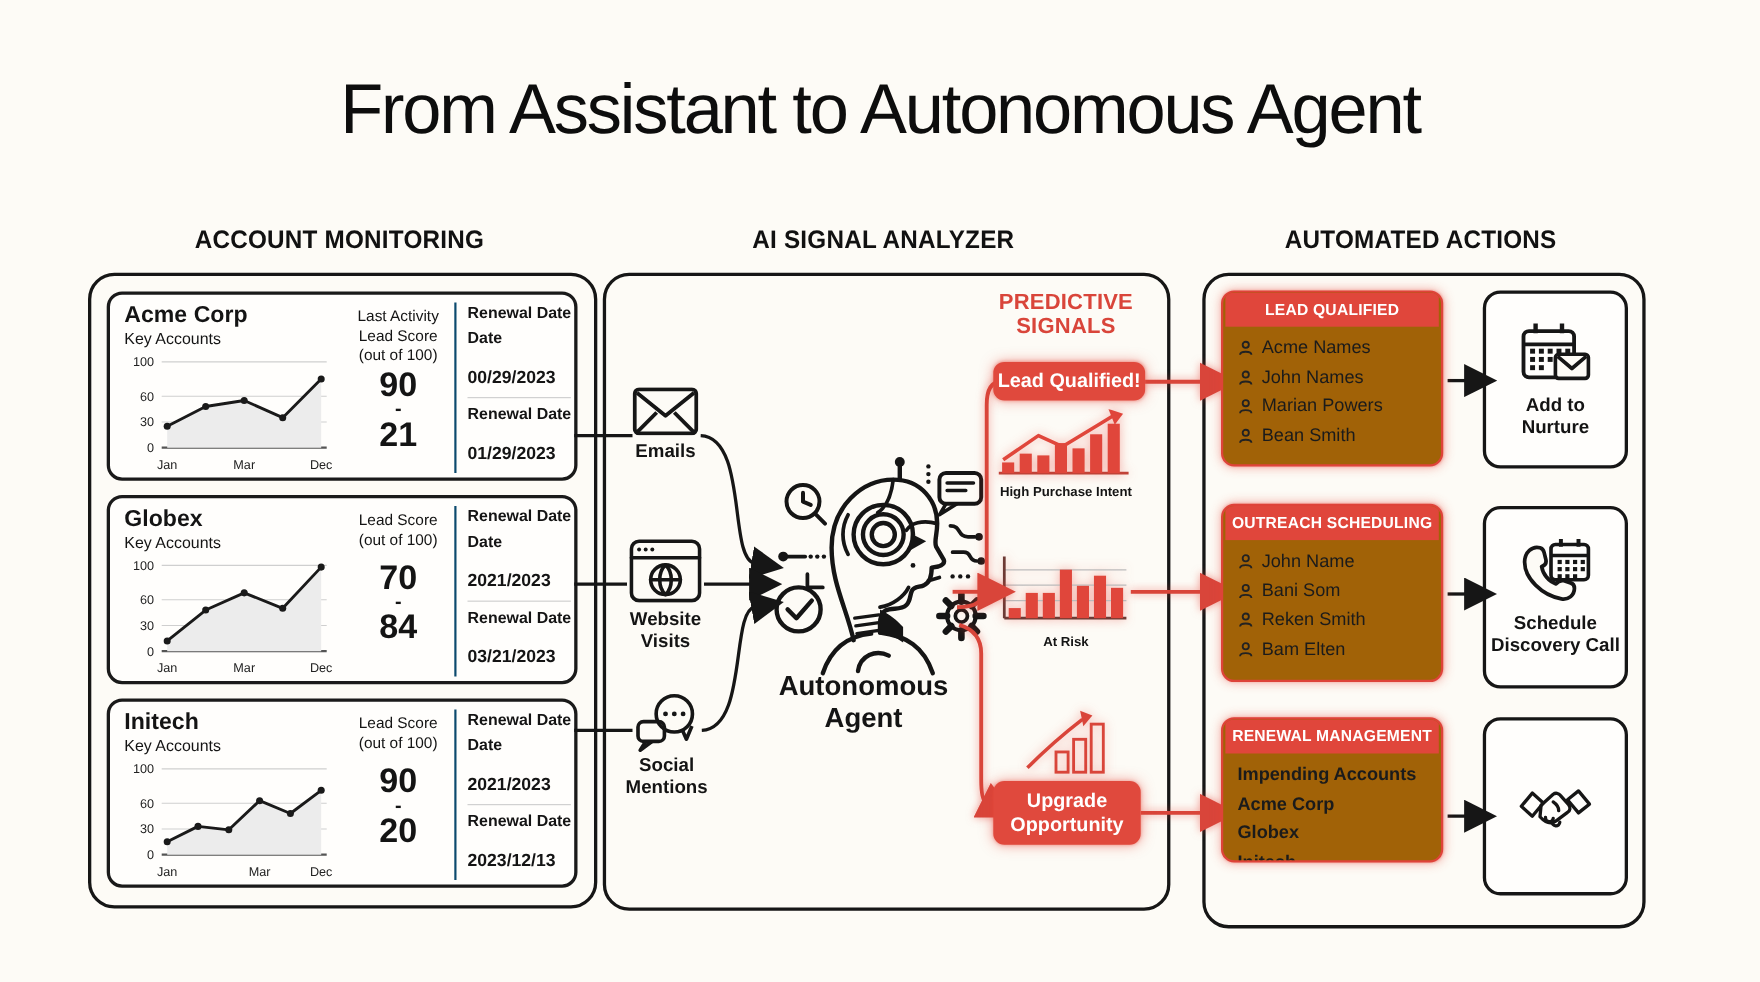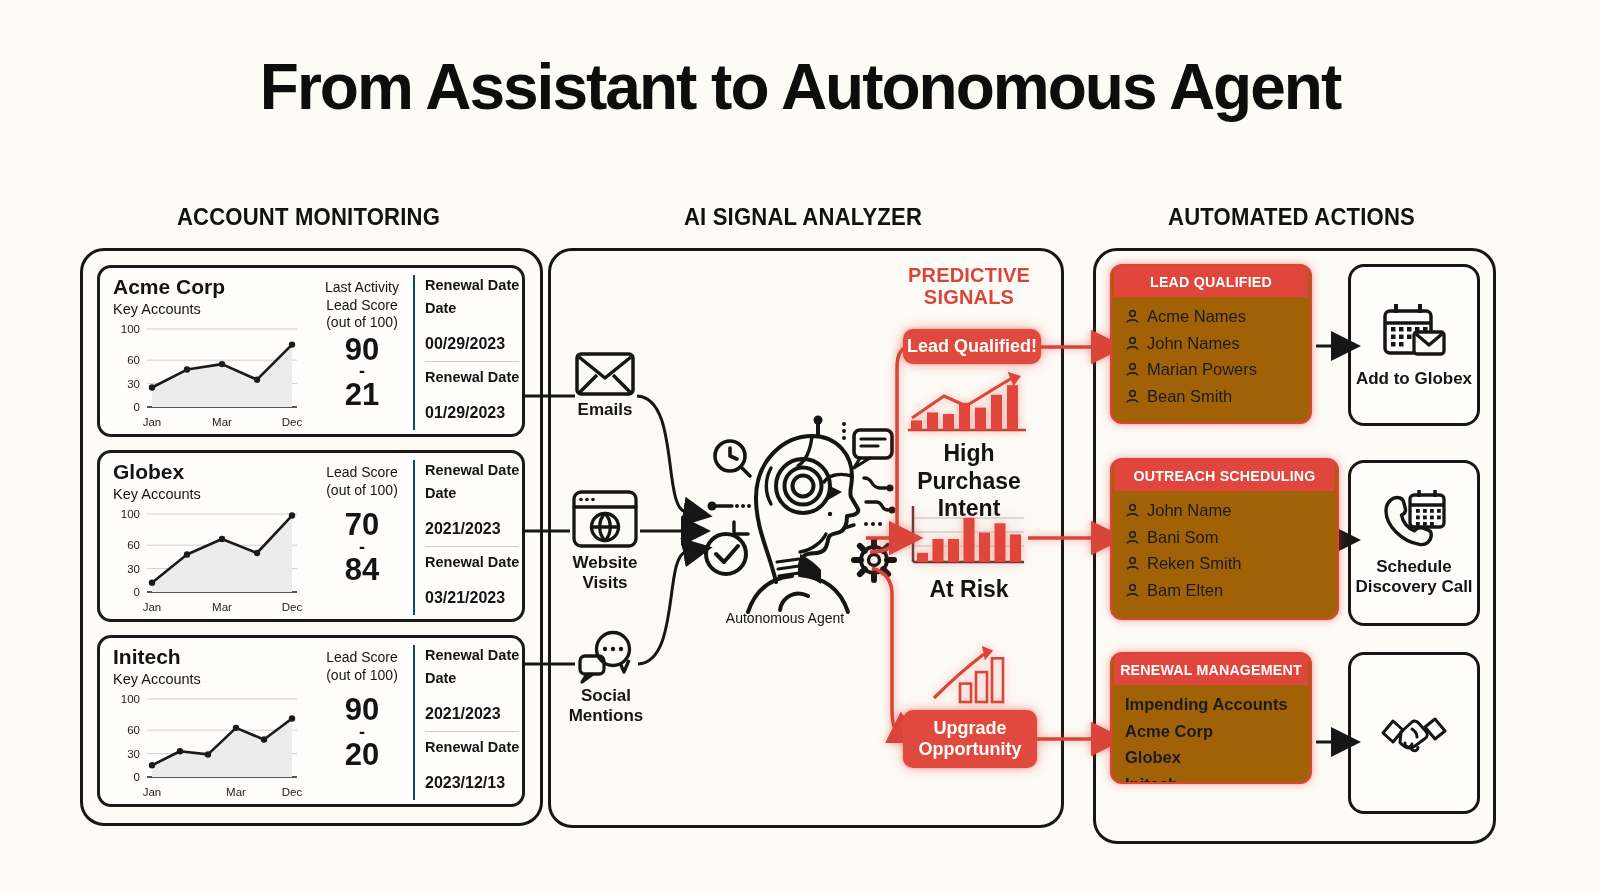--- a/index.html
+++ b/index.html
@@ -3,22 +3,22 @@
 <meta charset="utf-8">
 <style>
   html,body{margin:0;padding:0;}
   body{
     width:1600px;height:893px;position:relative;overflow:hidden;
     background:#fdfbf6;color:#141414;
     font-family:"Liberation Sans","DejaVu Sans",sans-serif;
   }
   .abs{position:absolute;}
   .title{
-    position:absolute;top:50px;left:0;width:100%;text-align:center;
-    font-size:64px;font-weight:bold;letter-spacing:-2px;color:#0d0d0d;
+    position:absolute;top:62px;left:0;width:100%;text-align:center;
+    font-size:64px;font-weight:normal;letter-spacing:-2px;color:#0d0d0d;
   }
   .sec-head{
     position:absolute;top:204px;text-align:center;font-weight:bold;
     font-size:23px;letter-spacing:.2px;color:#111;transform:scaleX(.96);
   }
   .panel{
     position:absolute;border:3px solid #161616;border-radius:24px;background:transparent;
   }
   
   .acct-card{
@@ -35,34 +35,34 @@
   .acct-right{border-left:2px solid #0c4a6e;padding-left:10px;padding-top:2px;}
   .r-head{font-size:14.5px;font-weight:bold;}
   .r-label{font-size:14.5px;font-weight:bold;margin-top:7px;}
   .r-value{font-size:16px;font-weight:bold;margin-top:19px;}
   .r-div{border-top:1.5px solid #cccccc;margin:8px 6px 0 0;}
   
   .src-label{
     position:absolute;text-align:center;font-size:17px;font-weight:bold;line-height:1.2;color:#141414;
   }
   .agent-label{
-    position:absolute;text-align:center;font-size:14px;font-weight:normal;line-height:1.15;color:#141414;
+    position:absolute;text-align:center;font-size:25px;font-weight:bold;line-height:1.15;color:#141414;
   }
   
   .signals-head{
     position:absolute;text-align:center;font-size:20px;font-weight:bold;line-height:1.12;
     color:#d9453a;letter-spacing:.2px;
   }
   .badge{
     position:absolute;background:#e0493d;color:#fff;font-weight:bold;border-radius:10px;
     display:flex;align-items:center;justify-content:center;text-align:center;line-height:1.15;
     box-shadow:0 0 12px rgba(230,70,58,.5),0 0 3px rgba(230,70,58,.4);z-index:6;
   }
   .sig-label{
-    position:absolute;text-align:center;font-size:23px;font-weight:bold;line-height:1.2;color:#141414;
+    position:absolute;text-align:center;font-size:12px;font-weight:bold;line-height:1.2;color:#141414;
   }
   .glowline{filter:drop-shadow(0 0 4px rgba(230,70,58,.55));}
   .glowchart{filter:drop-shadow(0 0 5px rgba(230,70,58,.4));}
   
   .red-card{
     position:absolute;background:#a16207;border:2.5px solid #de4339;border-radius:12px;
     box-shadow:0 0 10px rgba(230,70,58,.45),0 0 2px rgba(230,70,58,.3);
     box-sizing:border-box;overflow:hidden;z-index:6;
   }
   .red-card-header{
@@ -408,21 +408,21 @@
           <g fill="none" stroke="#222" stroke-width="1.8">
             <circle cx="8" cy="4.8" r="3"></circle>
             <path d="M2.5,14.5 C2.5,10.5 13.5,10.5 13.5,14.5"></path>
           </g>
         </svg>
         <span>Bean Smith</span>
       </li>
   </ul>
 </div>
 
-<div class="red-card" style="left:1110px;top:458px;width:229px;height:162px;">
+<div class="red-card" style="left:1110px;top:458px;width:202px;height:162px;">
   <div class="red-card-header">OUTREACH SCHEDULING</div>
   <ul>
     <li>
         <svg width="15" height="15" viewBox="0 0 16 16">
           <g fill="none" stroke="#222" stroke-width="1.8">
             <circle cx="8" cy="4.8" r="3"></circle>
             <path d="M2.5,14.5 C2.5,10.5 13.5,10.5 13.5,14.5"></path>
           </g>
         </svg>
         <span>John Name</span>
@@ -492,21 +492,21 @@
         <rect x="18" y="33.5" width="4.5" height="4.5"></rect>
         <rect x="26" y="33.5" width="4.5" height="4.5"></rect>
       <rect x="10" y="41" width="4.5" height="4.5"></rect>
         <rect x="18" y="41" width="4.5" height="4.5"></rect>
     </g>
     <g fill="#fdfbf6" stroke="#161616" stroke-width="3.3" stroke-linejoin="round">
       <rect x="33" y="31" width="30" height="22" rx="3"></rect>
         <path d="M35,33 L48,44 L61,33" fill="none"></path>
     </g>
   </svg>
-  <div class="action-label">Add to Globex</div>
+  <div class="action-label">Add to Nurture</div>
 </div>
 
 <div class="action-box" style="left:1348px;top:460px;width:132px;height:166px;">
   <svg width="68" height="58" viewBox="0 0 68 58">
     <g fill="none" stroke="#161616" stroke-width="3.3" stroke-linejoin="round">
       <rect x="30" y="6" width="34" height="32" rx="4"></rect>
         <path d="M30,16 H64"></path>
       <path d="M39,8 V1 M55,8 V1" stroke-width="3.6"></path>
     </g>
     <g fill="#161616">

